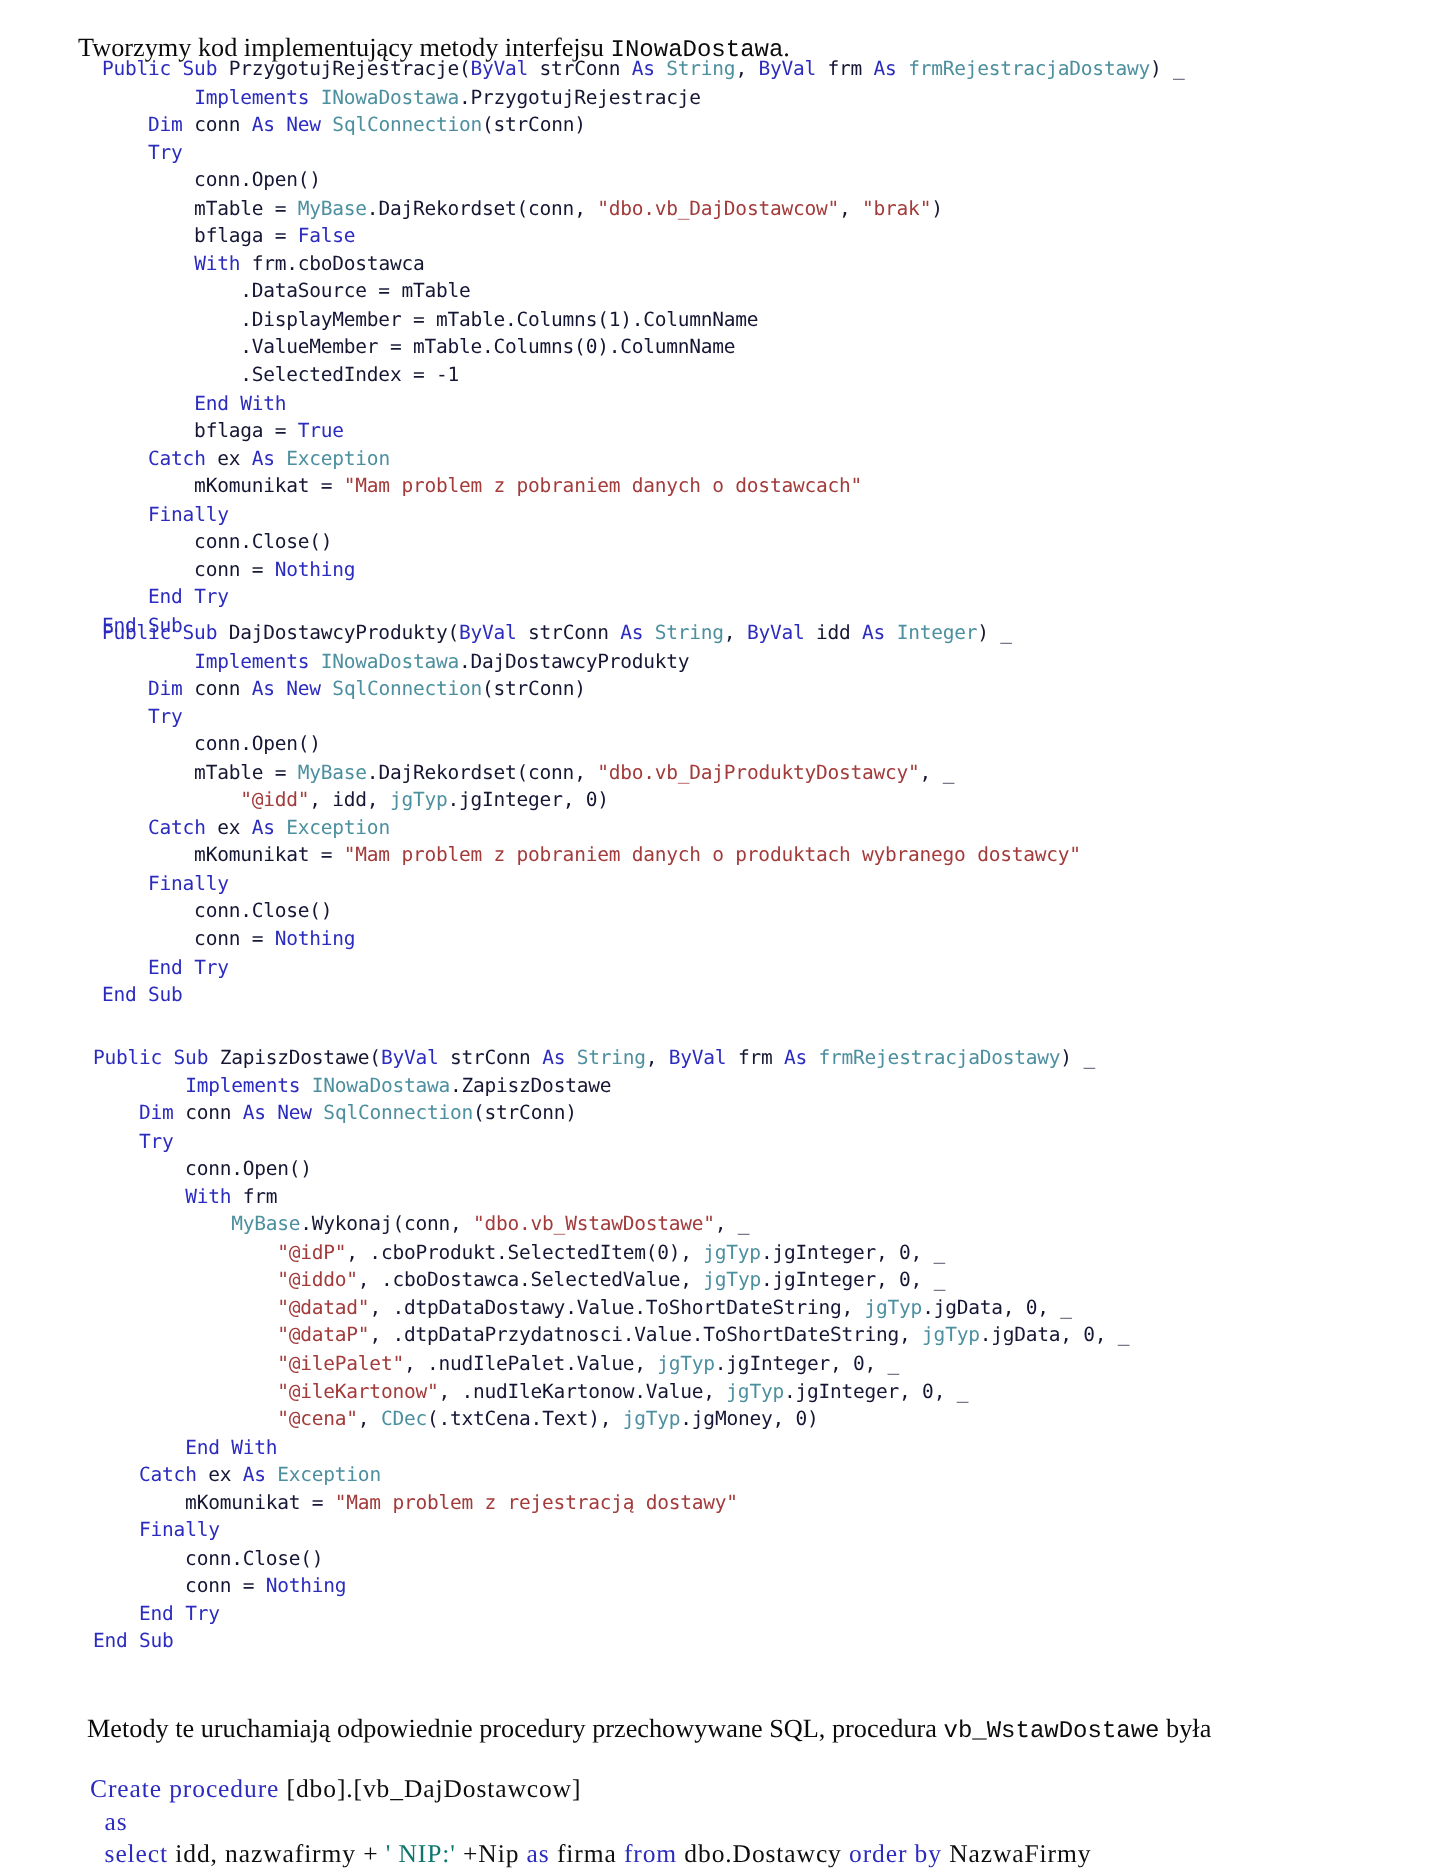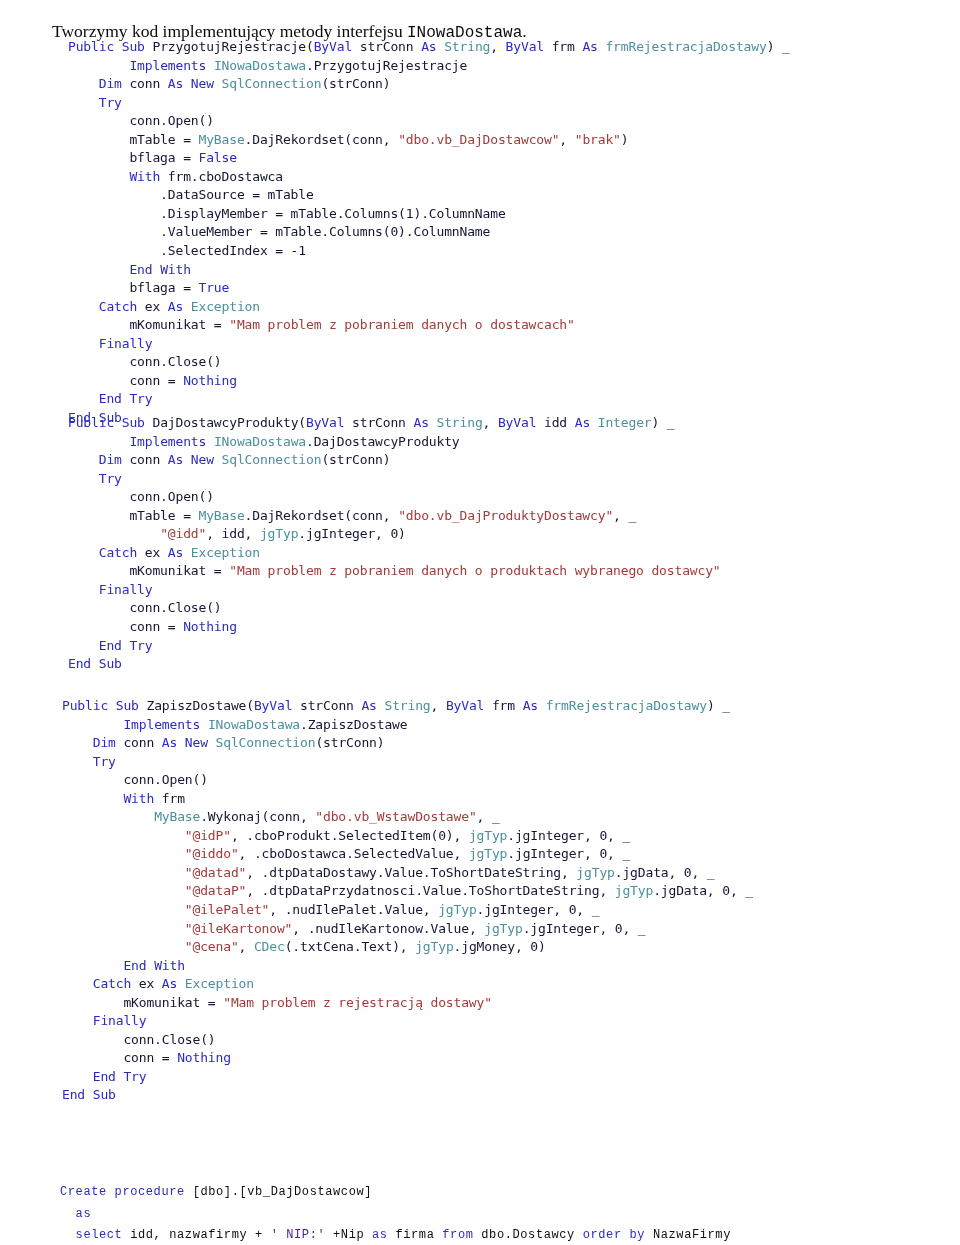--- a/index.html
+++ b/index.html
@@ -68,43 +68,44 @@
 
   
   .kw   { color: #2b2bbf; }      
   .typ  { color: #4c8f9e; }      
   .str  { color: #a33b3b; }      
   .id   { color: #141634; }      
 
   
   .sqlblock {
     position: absolute;
-    font-family: Liberation Mono, monospace;
-    font-size: 12px;
+    font-family: Liberation Serif, serif;
+    font-size: 17px;
     line-height: 21.5px;
     white-space: pre;
     letter-spacing: 0.6px;
     color: #0d0d0d;
   }
   .sqlblock .ln { display: block; height: 21.5px; }
   .sqlkw  { color: #2b2bbf; }
-  .sqlstr { color: #4c1d95; }
+  .sqlstr { color: #0f766e; }
   .sqlid  { color: #0d0d0d; }
 </style>
 </head>
 <body>
 
 <div class="page">
 
   <p class="prose" id="intro-paragraph"><span>Tworzymy kod implementujący metody interfejsu </span><span class="mono">INowaDostawa</span><span>.</span></p>
 
   <div class="codeblock" id="code-block-0" style="left:68px; top:38px;"><span class="ln"><span class="kw">Public Sub </span><span class="id">PrzygotujRejestracje(</span><span class="kw">ByVal </span><span class="id">strConn </span><span class="kw">As </span><span class="typ">String</span><span class="id">, </span><span class="kw">ByVal </span><span class="id">frm </span><span class="kw">As </span><span class="typ">frmRejestracjaDostawy</span><span class="id">) _</span></span><span class="ln"><span class="id">        </span><span class="kw">Implements </span><span class="typ">INowaDostawa</span><span class="id">.PrzygotujRejestracje</span></span><span class="ln"><span class="id">    </span><span class="kw">Dim </span><span class="id">conn </span><span class="kw">As New </span><span class="typ">SqlConnection</span><span class="id">(strConn)</span></span><span class="ln"><span class="id">    </span><span class="kw">Try</span></span><span class="ln"><span class="id">        conn.Open()</span></span><span class="ln"><span class="id">        mTable = </span><span class="typ">MyBase</span><span class="id">.DajRekordset(conn, </span><span class="str">"dbo.vb_DajDostawcow"</span><span class="id">, </span><span class="str">"brak"</span><span class="id">)</span></span><span class="ln"><span class="id">        bflaga = </span><span class="kw">False</span></span><span class="ln"><span class="id">        </span><span class="kw">With </span><span class="id">frm.cboDostawca</span></span><span class="ln"><span class="id">            .DataSource = mTable</span></span><span class="ln"><span class="id">            .DisplayMember = mTable.Columns(1).ColumnName</span></span><span class="ln"><span class="id">            .ValueMember = mTable.Columns(0).ColumnName</span></span><span class="ln"><span class="id">            .SelectedIndex = -1</span></span><span class="ln"><span class="id">        </span><span class="kw">End With</span></span><span class="ln"><span class="id">        bflaga = </span><span class="kw">True</span></span><span class="ln"><span class="id">    </span><span class="kw">Catch </span><span class="id">ex </span><span class="kw">As </span><span class="typ">Exception</span></span><span class="ln"><span class="id">        mKomunikat = </span><span class="str">"Mam problem z pobraniem danych o dostawcach"</span></span><span class="ln"><span class="id">    </span><span class="kw">Finally</span></span><span class="ln"><span class="id">        conn.Close()</span></span><span class="ln"><span class="id">        conn = </span><span class="kw">Nothing</span></span><span class="ln"><span class="id">    </span><span class="kw">End Try</span></span><span class="ln"><span class="kw">End Sub</span></span></div>
 
   <div class="codeblock" id="code-block-1" style="left:68px; top:414px;"><span class="ln"><span class="kw">Public Sub </span><span class="id">DajDostawcyProdukty(</span><span class="kw">ByVal </span><span class="id">strConn </span><span class="kw">As </span><span class="typ">String</span><span class="id">, </span><span class="kw">ByVal </span><span class="id">idd </span><span class="kw">As </span><span class="typ">Integer</span><span class="id">) _</span></span><span class="ln"><span class="id">        </span><span class="kw">Implements </span><span class="typ">INowaDostawa</span><span class="id">.DajDostawcyProdukty</span></span><span class="ln"><span class="id">    </span><span class="kw">Dim </span><span class="id">conn </span><span class="kw">As New </span><span class="typ">SqlConnection</span><span class="id">(strConn)</span></span><span class="ln"><span class="id">    </span><span class="kw">Try</span></span><span class="ln"><span class="id">        conn.Open()</span></span><span class="ln"><span class="id">        mTable = </span><span class="typ">MyBase</span><span class="id">.DajRekordset(conn, </span><span class="str">"dbo.vb_DajProduktyDostawcy"</span><span class="id">, _</span></span><span class="ln"><span class="id">            </span><span class="str">"@idd"</span><span class="id">, idd, </span><span class="typ">jgTyp</span><span class="id">.jgInteger, 0)</span></span><span class="ln"><span class="id">    </span><span class="kw">Catch </span><span class="id">ex </span><span class="kw">As </span><span class="typ">Exception</span></span><span class="ln"><span class="id">        mKomunikat = </span><span class="str">"Mam problem z pobraniem danych o produktach wybranego dostawcy"</span></span><span class="ln"><span class="id">    </span><span class="kw">Finally</span></span><span class="ln"><span class="id">        conn.Close()</span></span><span class="ln"><span class="id">        conn = </span><span class="kw">Nothing</span></span><span class="ln"><span class="id">    </span><span class="kw">End Try</span></span><span class="ln"><span class="kw">End Sub</span></span></div>
 
   <div class="codeblock" id="code-block-2" style="left:62px; top:697px;"><span class="ln"><span class="kw">Public Sub </span><span class="id">ZapiszDostawe(</span><span class="kw">ByVal </span><span class="id">strConn </span><span class="kw">As </span><span class="typ">String</span><span class="id">, </span><span class="kw">ByVal </span><span class="id">frm </span><span class="kw">As </span><span class="typ">frmRejestracjaDostawy</span><span class="id">) _</span></span><span class="ln"><span class="id">        </span><span class="kw">Implements </span><span class="typ">INowaDostawa</span><span class="id">.ZapiszDostawe</span></span><span class="ln"><span class="id">    </span><span class="kw">Dim </span><span class="id">conn </span><span class="kw">As New </span><span class="typ">SqlConnection</span><span class="id">(strConn)</span></span><span class="ln"><span class="id">    </span><span class="kw">Try</span></span><span class="ln"><span class="id">        conn.Open()</span></span><span class="ln"><span class="id">        </span><span class="kw">With </span><span class="id">frm</span></span><span class="ln"><span class="id">            </span><span class="typ">MyBase</span><span class="id">.Wykonaj(conn, </span><span class="str">"dbo.vb_WstawDostawe"</span><span class="id">, _</span></span><span class="ln"><span class="id">                </span><span class="str">"@idP"</span><span class="id">, .cboProdukt.SelectedItem(0), </span><span class="typ">jgTyp</span><span class="id">.jgInteger, 0, _</span></span><span class="ln"><span class="id">                </span><span class="str">"@iddo"</span><span class="id">, .cboDostawca.SelectedValue, </span><span class="typ">jgTyp</span><span class="id">.jgInteger, 0, _</span></span><span class="ln"><span class="id">                </span><span class="str">"@datad"</span><span class="id">, .dtpDataDostawy.Value.ToShortDateString, </span><span class="typ">jgTyp</span><span class="id">.jgData, 0, _</span></span><span class="ln"><span class="id">                </span><span class="str">"@dataP"</span><span class="id">, .dtpDataPrzydatnosci.Value.ToShortDateString, </span><span class="typ">jgTyp</span><span class="id">.jgData, 0, _</span></span><span class="ln"><span class="id">                </span><span class="str">"@ilePalet"</span><span class="id">, .nudIlePalet.Value, </span><span class="typ">jgTyp</span><span class="id">.jgInteger, 0, _</span></span><span class="ln"><span class="id">                </span><span class="str">"@ileKartonow"</span><span class="id">, .nudIleKartonow.Value, </span><span class="typ">jgTyp</span><span class="id">.jgInteger, 0, _</span></span><span class="ln"><span class="id">                </span><span class="str">"@cena"</span><span class="id">, </span><span class="typ">CDec</span><span class="id">(.txtCena.Text), </span><span class="typ">jgTyp</span><span class="id">.jgMoney, 0)</span></span><span class="ln"><span class="id">        </span><span class="kw">End With</span></span><span class="ln"><span class="id">    </span><span class="kw">Catch </span><span class="id">ex </span><span class="kw">As </span><span class="typ">Exception</span></span><span class="ln"><span class="id">        mKomunikat = </span><span class="str">"Mam problem z rejestracją dostawy"</span></span><span class="ln"><span class="id">    </span><span class="kw">Finally</span></span><span class="ln"><span class="id">        conn.Close()</span></span><span class="ln"><span class="id">        conn = </span><span class="kw">Nothing</span></span><span class="ln"><span class="id">    </span><span class="kw">End Try</span></span><span class="ln"><span class="kw">End Sub</span></span></div>
 
   <p class="prose" id="closing-paragraph">
+      <span class="line1"><span>Metody te uruchamiają odpowiednie procedury przechowywane SQL, procedura </span><span class="mono">vb_WstawDostawe</span><span> była</span></span>
     </p>
 
   <div class="sqlblock" id="sql-block" style="left:60px; top:1182px;"><span class="ln"><span class="sqlkw">Create procedure </span><span class="sqlid">[dbo].[vb_DajDostawcow]</span></span><span class="ln"><span class="sqlid">  </span><span class="sqlkw">as</span></span><span class="ln"><span class="sqlid">  </span><span class="sqlkw">select </span><span class="sqlid">idd, nazwafirmy + </span><span class="sqlstr">' NIP:'</span><span class="sqlid"> +Nip </span><span class="sqlkw">as </span><span class="sqlid">firma </span><span class="sqlkw">from </span><span class="sqlid">dbo.Dostawcy </span><span class="sqlkw">order by </span><span class="sqlid">NazwaFirmy</span></span></div>
 
 </div>
 
 </body></html>

